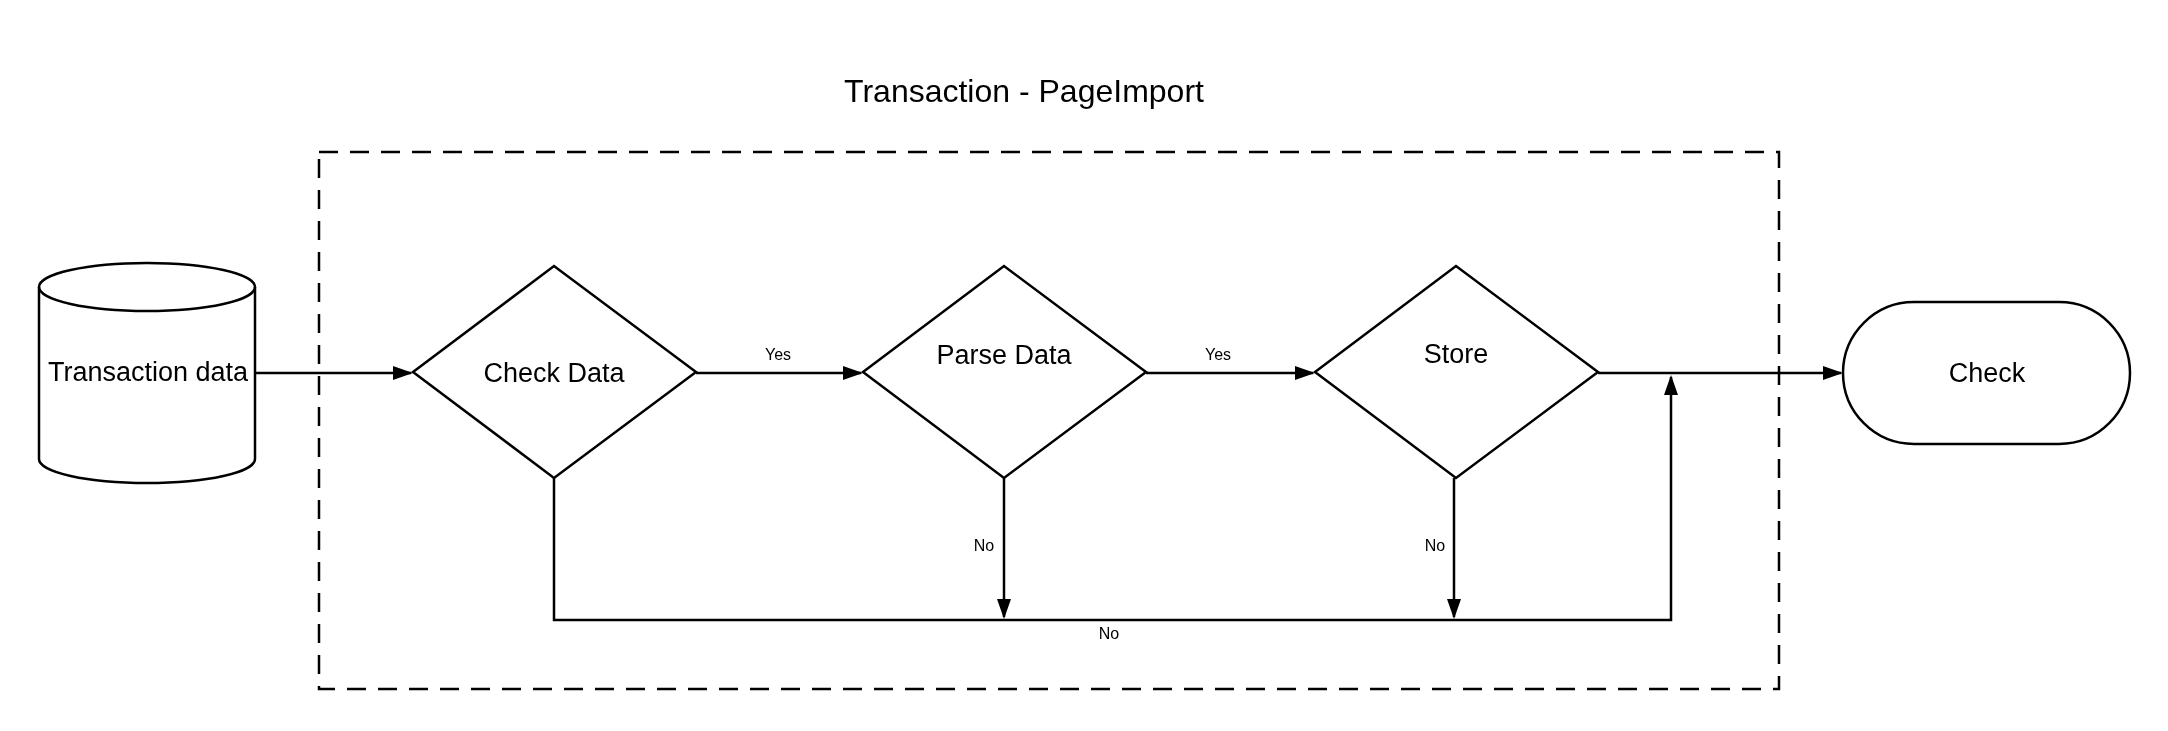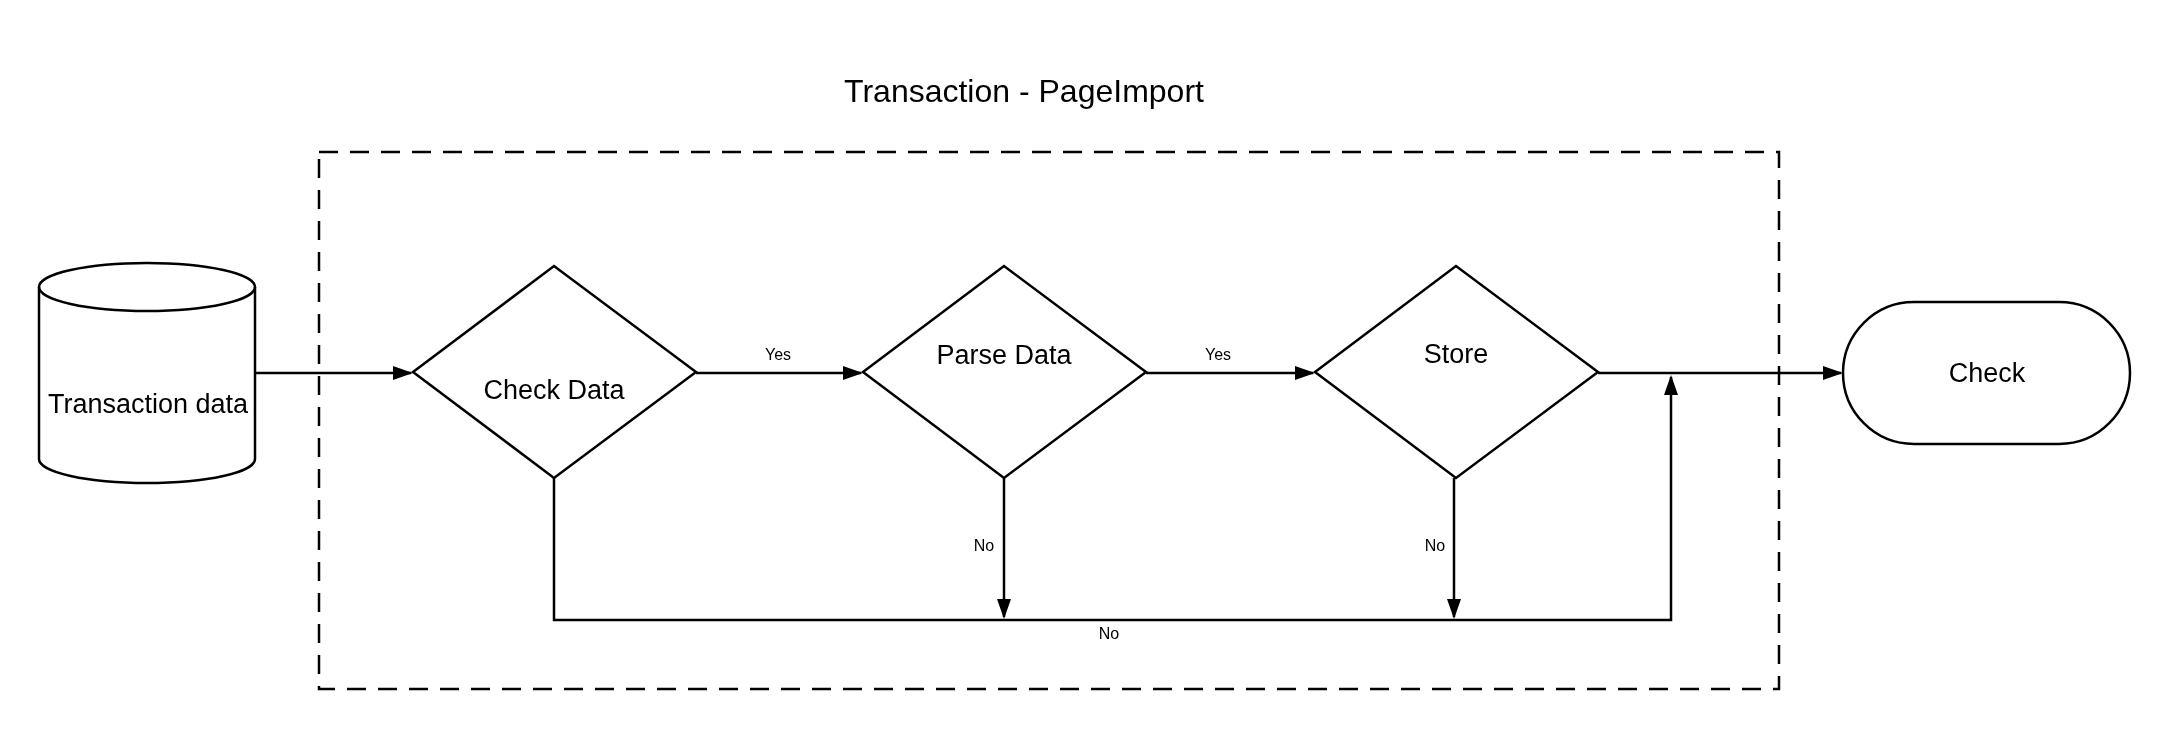--- a/index.html
+++ b/index.html
@@ -54,23 +54,23 @@
     <path class="edge" d="M 696 373 L 861 373" marker-end="url(#arrowhead)"></path>
     <path class="edge" d="M 1146 373 L 1313 373" marker-end="url(#arrowhead)"></path>
     <path class="edge" d="M 1598 373 L 1841 373" marker-end="url(#arrowhead)"></path>
     <path class="edge" d="M 554 478 L 554 620 L 1671 620 L 1671 377" marker-end="url(#arrowhead)"></path>
     <path class="edge" d="M 1004 478 L 1004 617" marker-end="url(#arrowhead)"></path>
     <path class="edge" d="M 1454 478 L 1454 617" marker-end="url(#arrowhead)"></path>
   </svg>
 
   <div class="lbl title-lbl" style="left:1024px;top:91px;">Transaction - PageImport</div>
 
-  <div class="lbl node-lbl" style="left:148px;top:404px;">Transaction data</div>
+  <div class="lbl node-lbl" style="left:148px;top:372px;">Transaction data</div>
 
-  <div class="lbl node-lbl" style="left:554px;top:390px;text-align:right;">Check Data</div>
+  <div class="lbl node-lbl" style="left:554px;top:373px;text-align:right;">Check Data</div>
 
   <div class="lbl node-lbl" style="left:1004px;top:355px;">Parse Data</div>
 
   <div class="lbl node-lbl" style="left:1456px;top:354px;">Store</div>
 
   <div class="lbl node-lbl" style="left:1987px;top:373px;">Check</div>
 
   <div class="lbl edge-lbl" style="left:778px;top:355px;">Yes</div>
 
   <div class="lbl edge-lbl" style="left:1218px;top:355px;">Yes</div>

